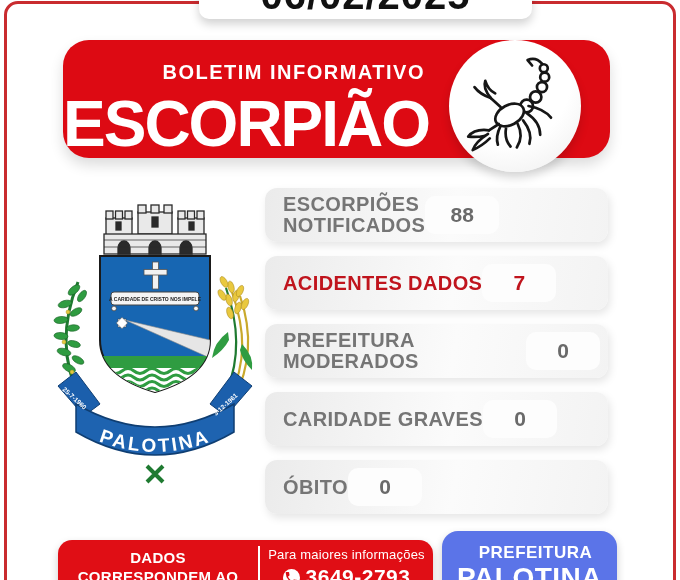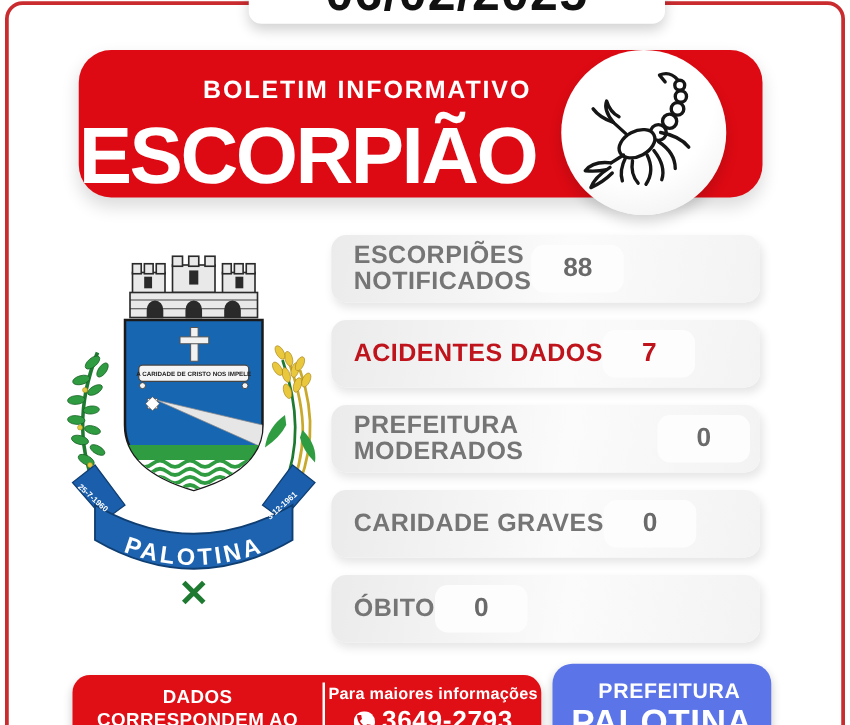--- a/index.html
+++ b/index.html
@@ -69,21 +69,21 @@
     position:absolute; left:58px; top:540px; width:375px; height:70px;
     background:#E00E15; border-radius:14px; z-index:4; color:#fff;
     display:flex; box-shadow:0 4px 8px rgba(0,0,0,.2);
   }
   .footer-left{
     width:200px; text-align:center; padding-top:8px;
     font-size:15px; font-weight:800; line-height:19px; letter-spacing:.3px;
   }
   .footer-divider{ width:2px; height:44px; background:#ffffff; margin-top:6px; }
   .footer-right{ flex:1; text-align:center; padding-top:7px; }
-  .footer-info-label{ font-size:13px; font-weight:700; letter-spacing:.2px; }
+  .footer-info-label{ font-size:13px; font-weight:400; letter-spacing:.2px; }
   .footer-phone-row{
     margin-top:3px; display:flex; align-items:center; justify-content:center; gap:6px;
     font-size:21px; font-weight:800; letter-spacing:.5px;
   }
   .phone-icon{ width:17px; height:17px; display:inline-block; }
   .footer-blue{
     position:absolute; left:442px; top:531px; width:175px; height:70px;
     background:#5B74E8; border-radius:16px; z-index:5; color:#fff; text-align:center;
     box-shadow:0 4px 8px rgba(0,0,0,.2);
   }

